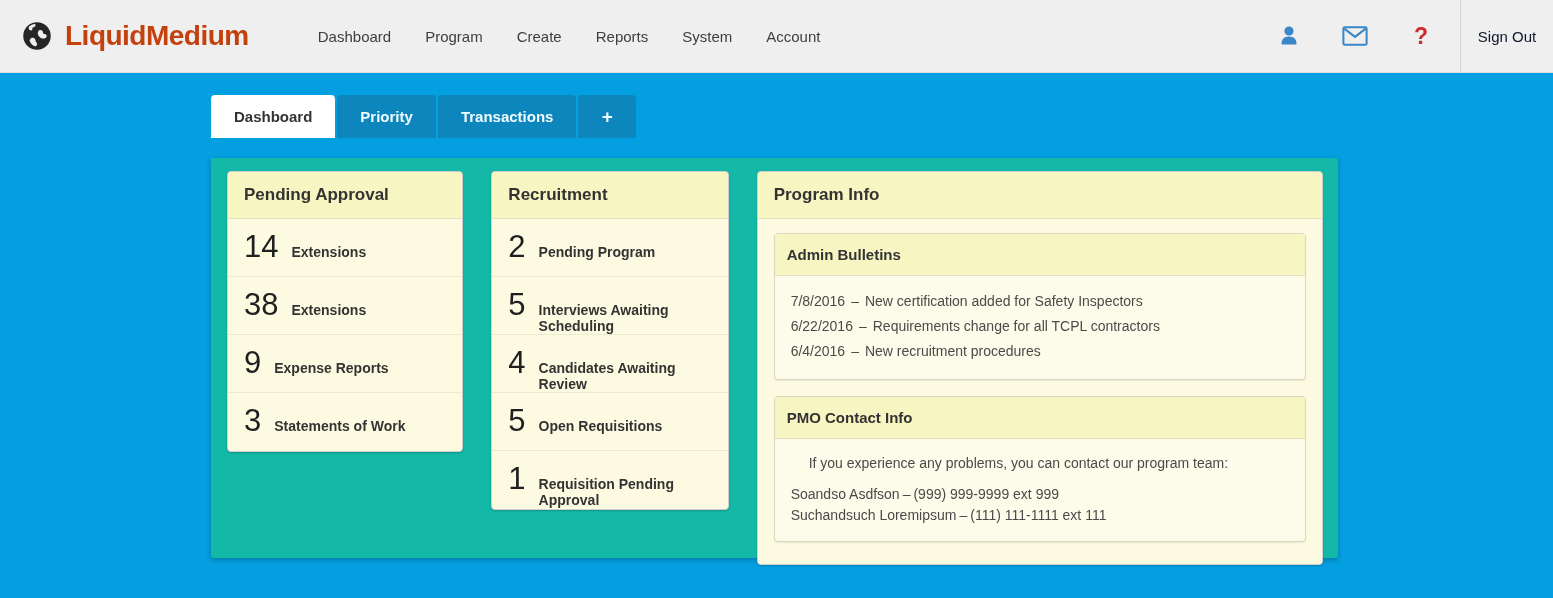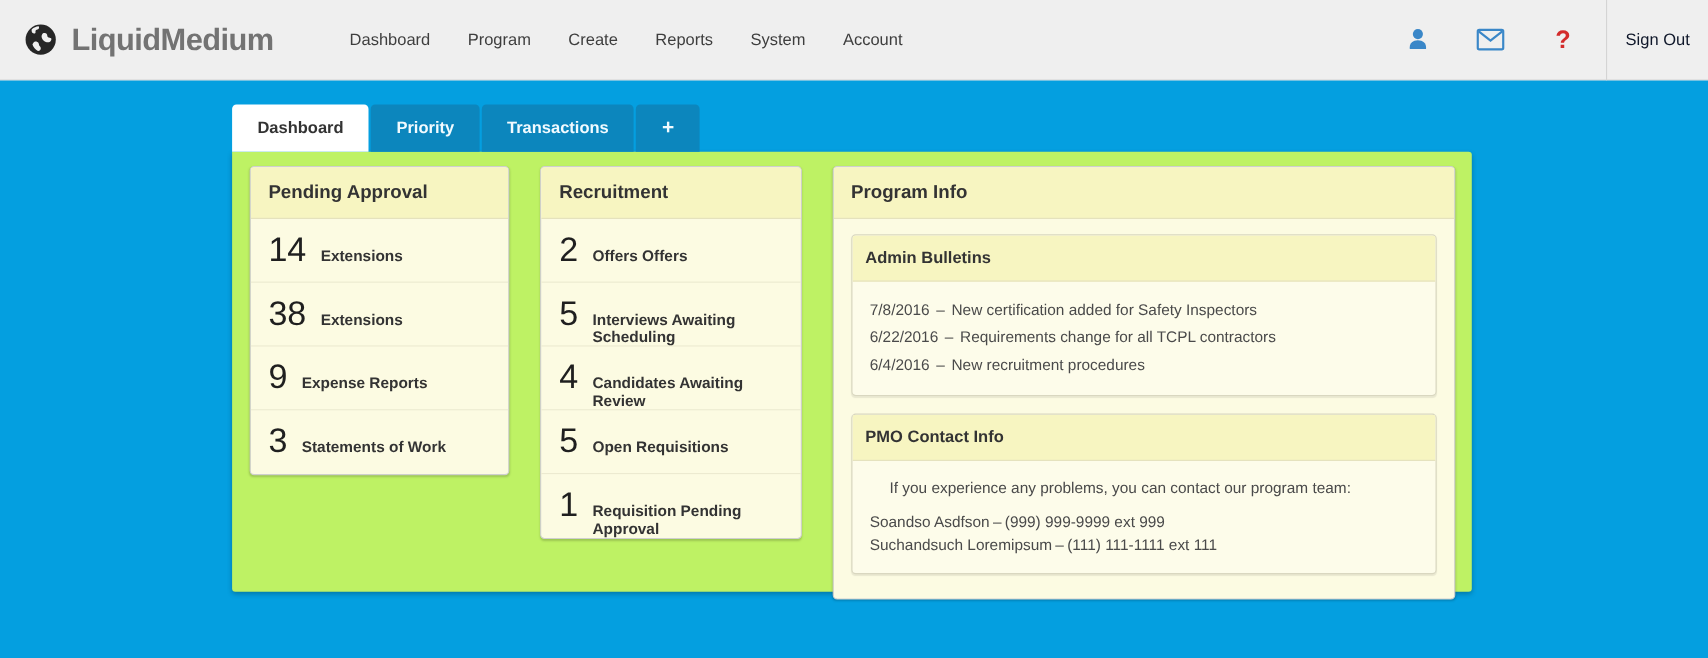--- a/index.html
+++ b/index.html
@@ -13,21 +13,21 @@
   .header {
     height: 73px;
     background: var(--header_background, #efefef);
     display: flex;
     align-items: center;
     border-bottom: 1px solid #dedede;
   }
   .logo-group { display: flex; align-items: center; padding-left: 22px; }
   .globe { width: 30px; height: 30px; display: block; }
   .brand {
-    font-size: 28px; font-weight: bold; color: #737373;
+    font-size: 28px; font-weight: bold; color: #c2410c;
     margin-left: 13px; letter-spacing: -0.5px;
   }
   .nav { display: flex; margin-left: 52px; }
   .nav-item {
     font-size: 15px; color: #3e3e3e; padding: 0 17px;
     line-height: 73px; cursor: pointer; text-decoration: none;
   }
   .header-spacer { flex: 1; }
   .header-icons { display: flex; align-items: center; gap: 40px; margin-right: 26px; }
   .hicon { cursor: pointer; display: flex; align-items: center; justify-content: center; width: 26px; height: 26px; }
@@ -49,26 +49,26 @@
     height: 43px; line-height: 43px; padding: 0 23px;
     font-size: 15px; font-weight: 600; color: #f2fbff;
     background: var(--inactive_tab, #0c86bd);
     border-radius: 4px 4px 0 0;
     margin-right: 2px; cursor: pointer; text-align: center;
   }
   .tab.active { background: #ffffff; color: #333; font-weight: 600; }
   .tab.add-tab { width: 58px; padding: 0; font-size: 19px; font-weight: bold; }
 
   .panel {
-    background: #bef264;
+    background: #14b8a6;
     width: 1127px; height: 400px;
     border-radius: 0 3px 3px 3px;
     box-shadow: 0 2px 5px rgba(0,0,0,0.25);
     padding: 13px 15px 0 16px;
-    display: flex; align-items: flex-start; gap: 28px;
+    display: flex; align-items: flex-start; gap: 28px; margin-top: 20px;
   }
 
   
   .card {
     border: 1px solid #cfcfcf; border-radius: 4px;
     box-shadow: 0 1px 2px rgba(0,0,0,0.18);
     background: var(--card_body_yellow, #fcfbe2);
     overflow: hidden;
   }
   .card-1 { width: 252px; }
@@ -187,21 +187,21 @@
       <div class="stat-row">
         <span class="stat-count">3</span>
         <span class="stat-label">Statements of Work</span>
       </div>
     </div>
 
     <div class="card card-2">
       <div class="card-header">Recruitment</div>
       <div class="stat-row">
         <span class="stat-count">2</span>
-        <span class="stat-label">Offers Offers</span>
+        <span class="stat-label">Pending Program</span>
       </div>
       <div class="stat-row">
         <span class="stat-count">5</span>
         <span class="stat-label">Interviews Awaiting Scheduling</span>
       </div>
       <div class="stat-row">
         <span class="stat-count">4</span>
         <span class="stat-label">Candidates Awaiting Review</span>
       </div>
       <div class="stat-row">

